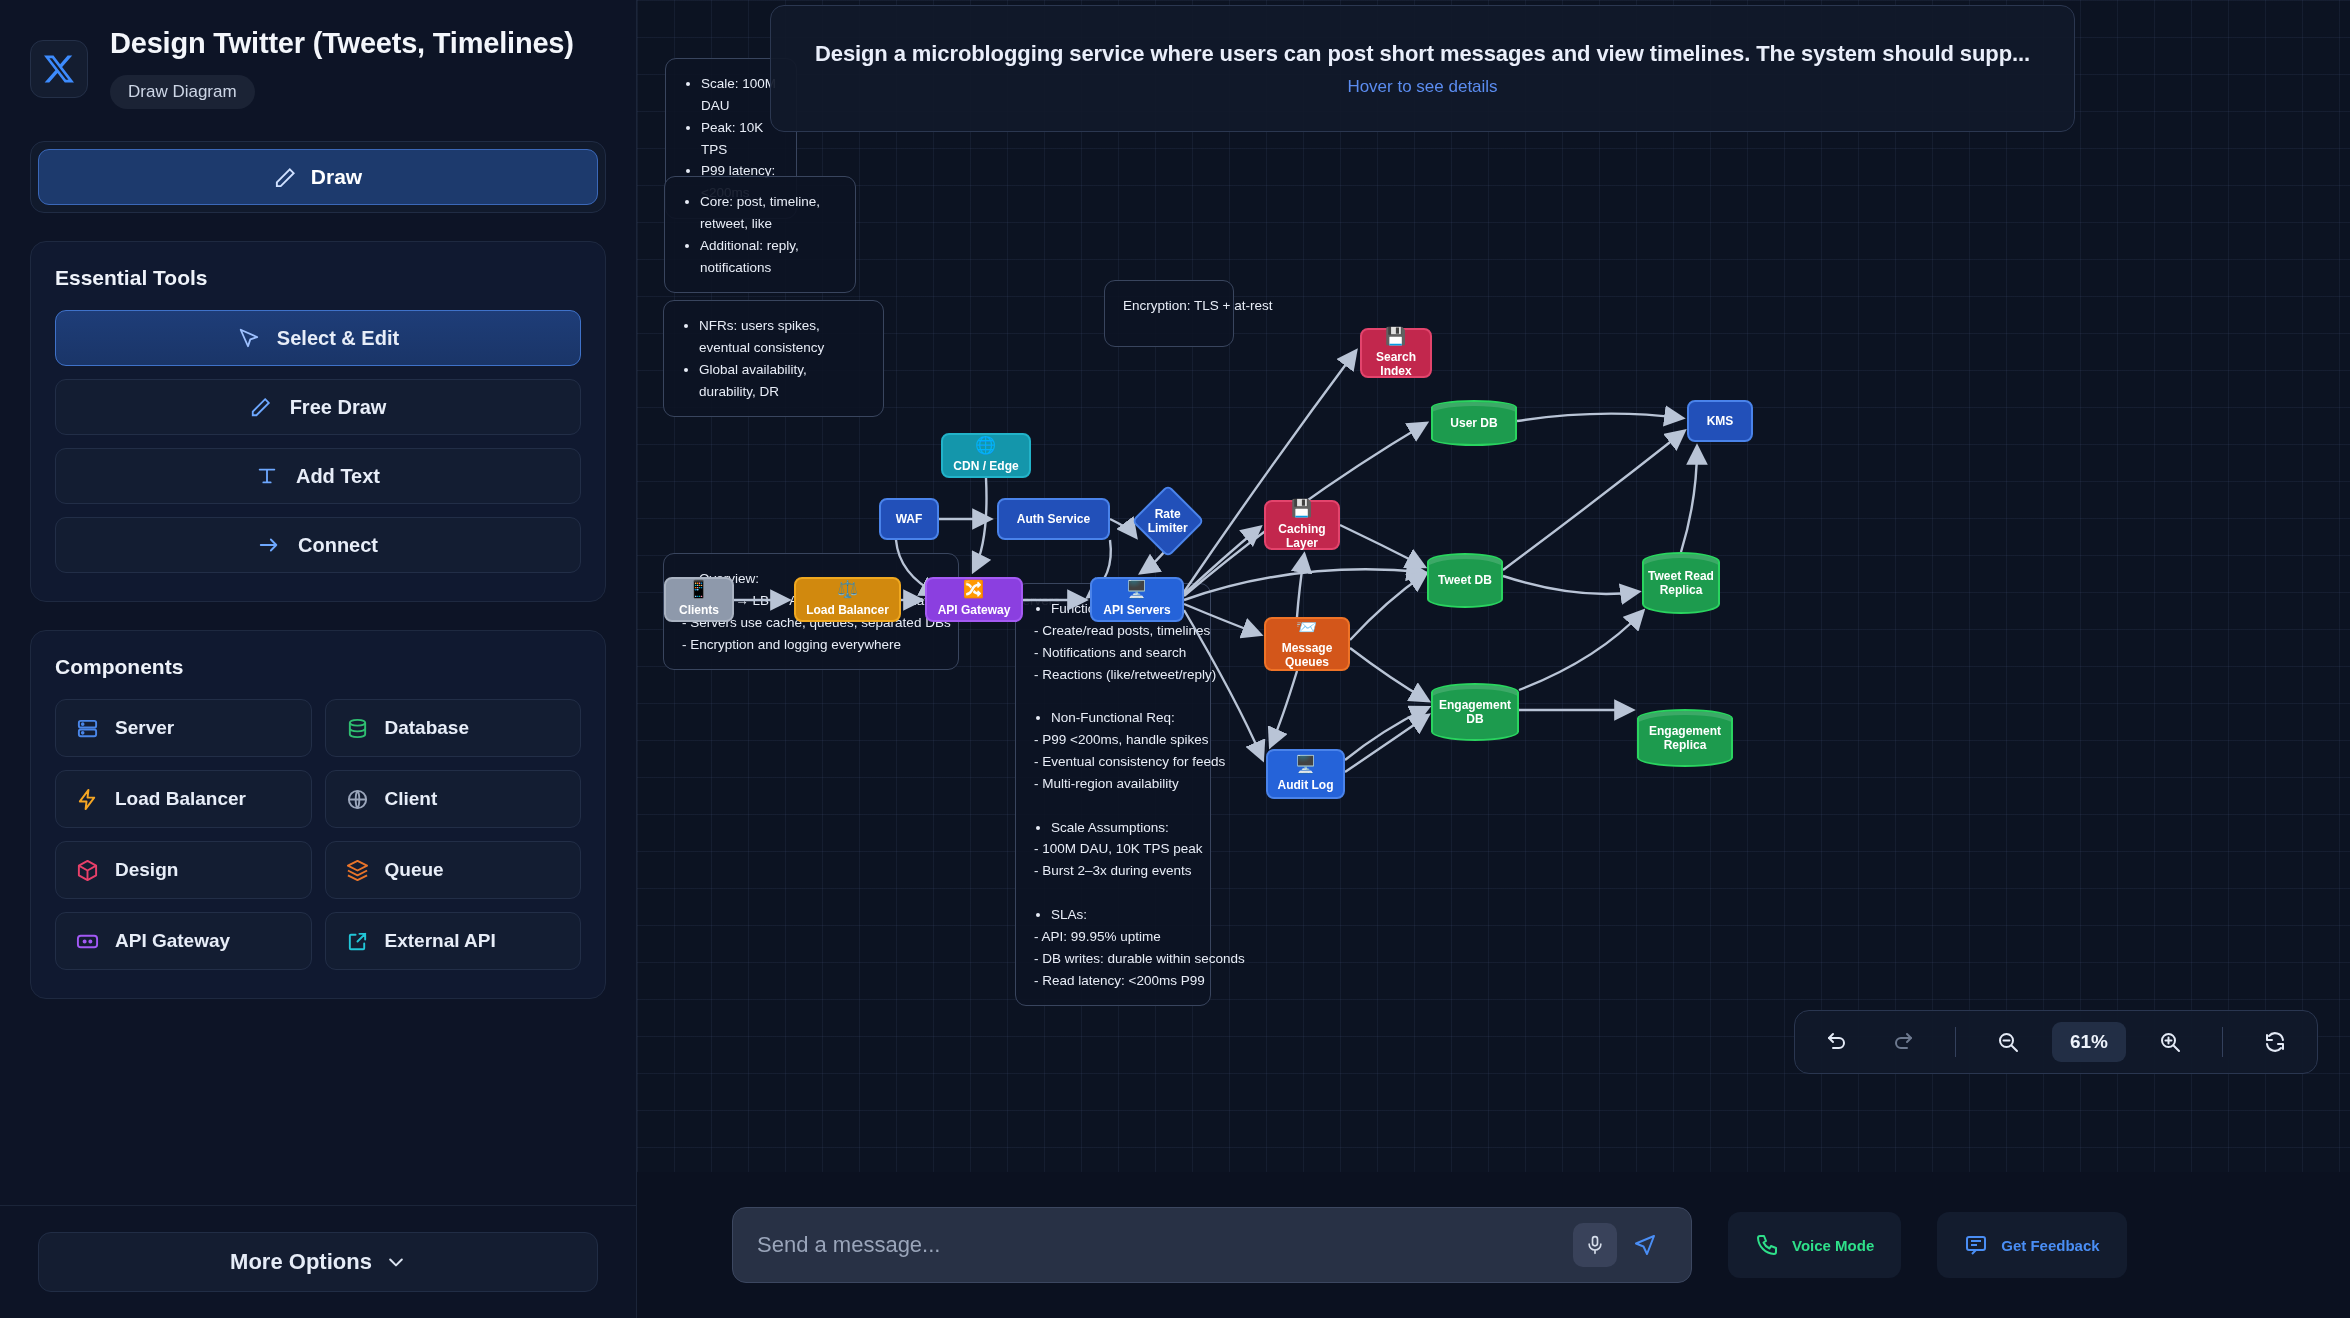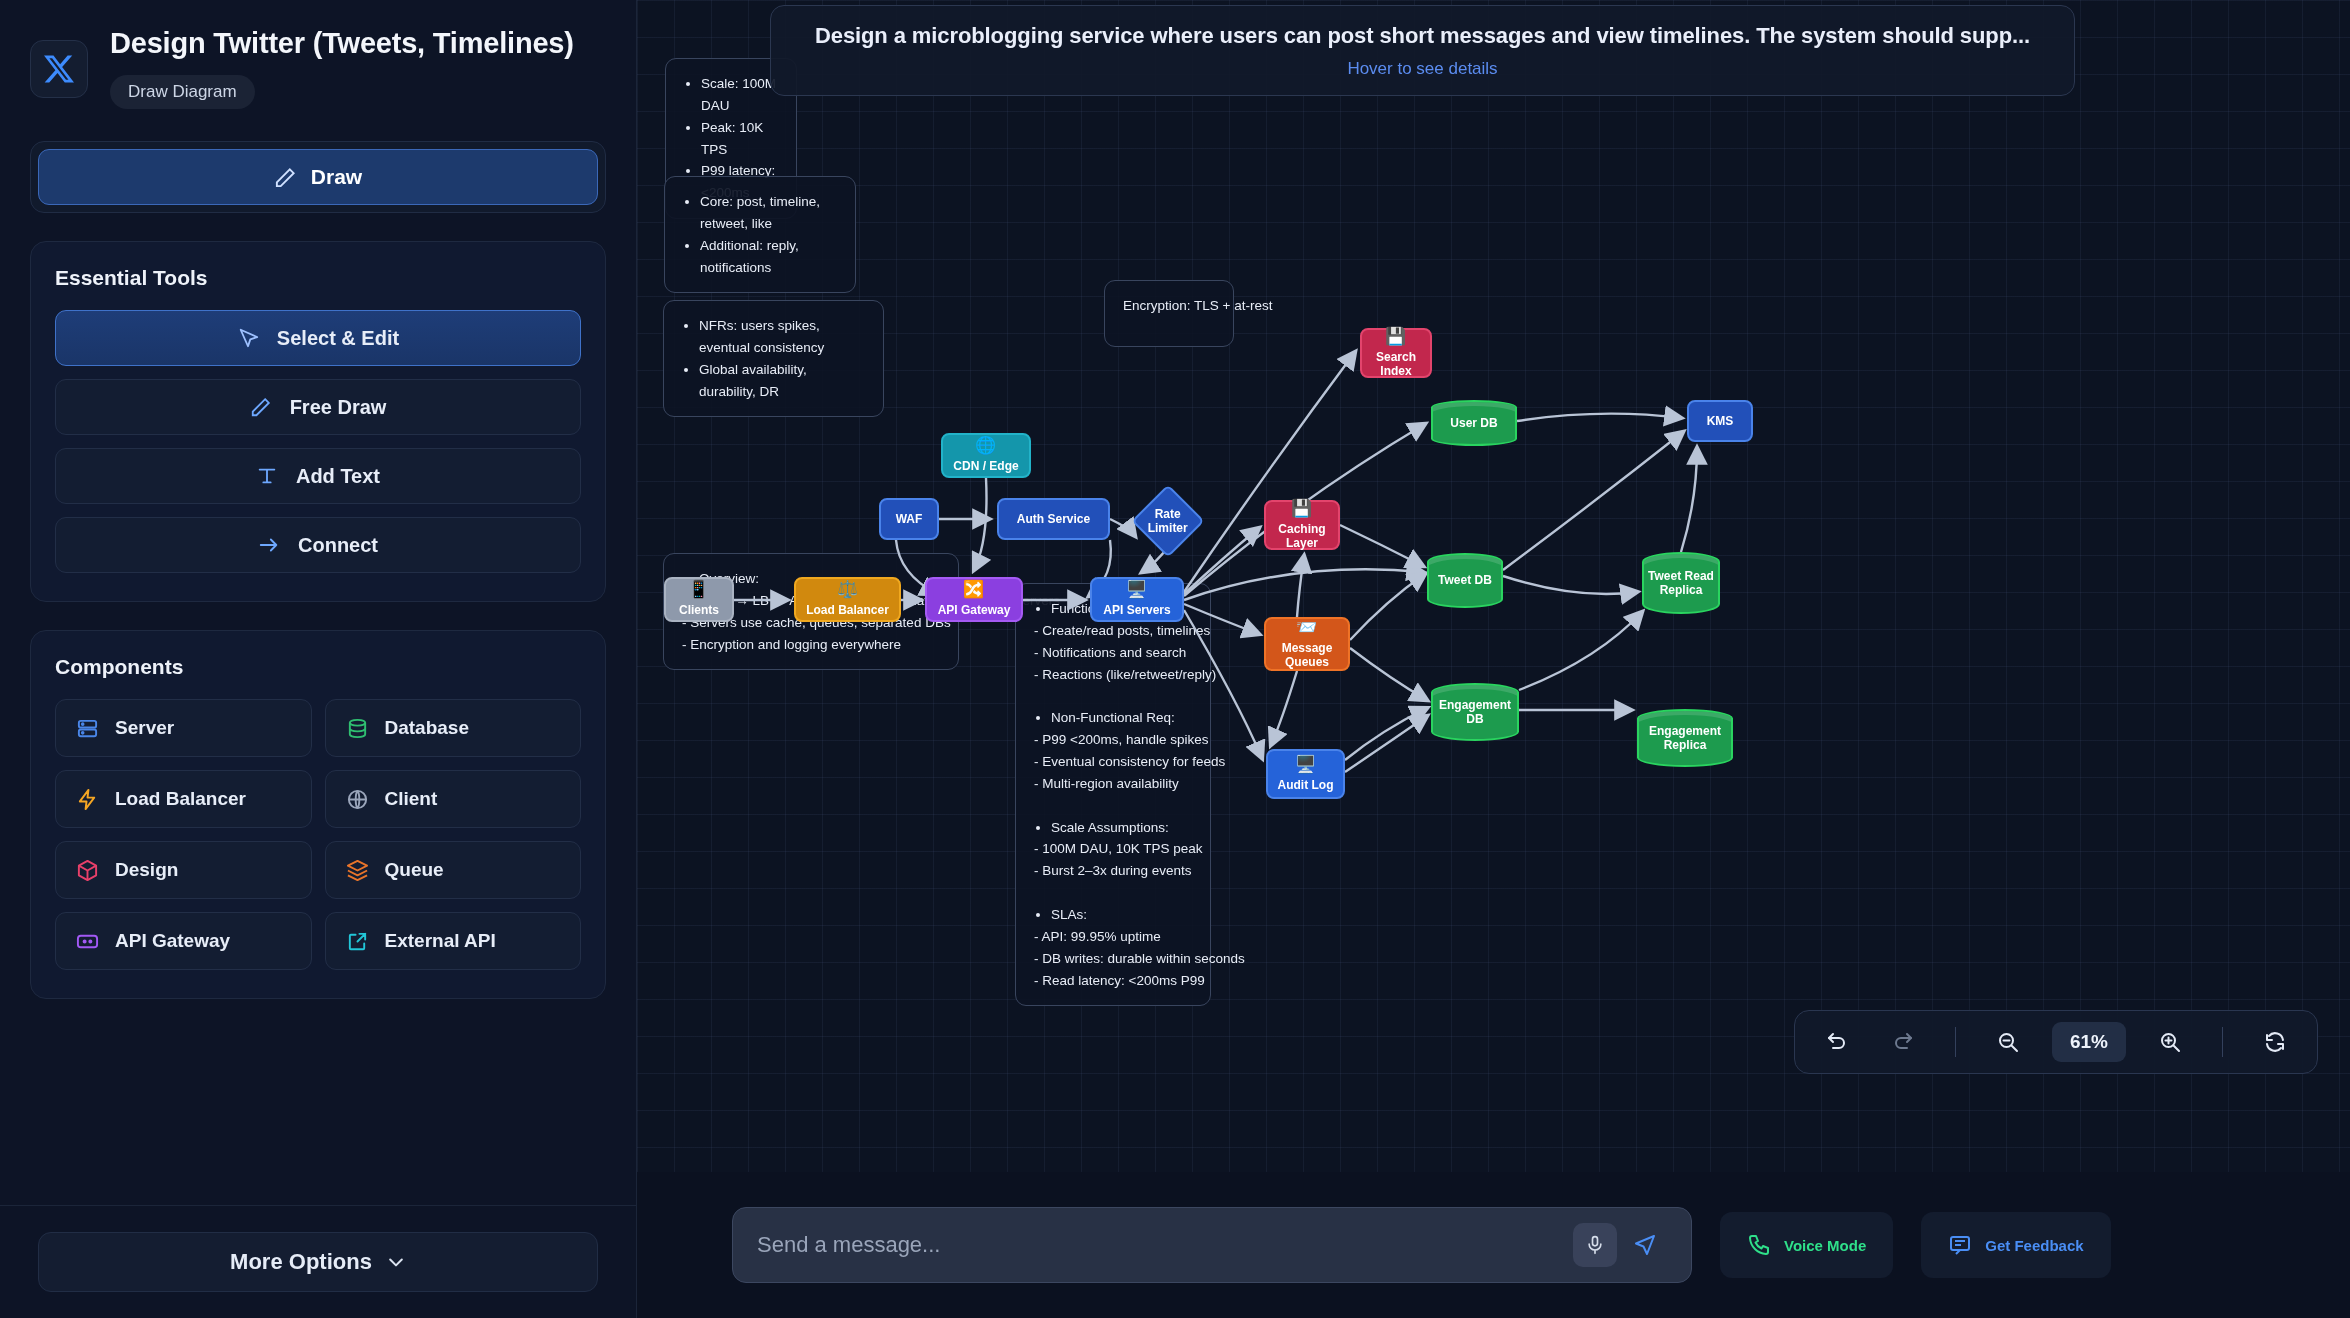--- a/index.html
+++ b/index.html
@@ -107,21 +107,21 @@
   .right { position: relative; flex: 1; height: 1318px; background: #0b1120; }
   .canvas {
     position: absolute; left: 0; top: 0; right: 0; height: 1172px;
     background:
       linear-gradient(to right, rgba(120,150,200,0.085) 1px, transparent 1px) 0 0 / 37px 37px,
       linear-gradient(to bottom, rgba(120,150,200,0.085) 1px, transparent 1px) 0 0 / 37px 37px,
       #0c1322;
     overflow: hidden;
   }
   .banner {
-    position: absolute; left: 133px; top: 5px; width: 1305px; height: 91px;
+    position: absolute; left: 133px; top: 5px; width: 1305px; height: 127px;
     background: rgba(17,25,42,0.93); border: 1px solid #2b3750;
     border-radius: 14px;
     display: flex; flex-direction: column; align-items: center; justify-content: center;
     gap: 10px; z-index: 6;
   }
   .banner-text { font-size: 22px; color: #e9eefa; font-weight: bold; letter-spacing: -0.1px;}
   .banner-hint { font-size: 17px; color: #5b8cf0; cursor: pointer; }
 
   
   .note {
@@ -172,21 +172,21 @@
   .zsep { width: 1px; height: 30px; background: #33405c; margin: 0 8px; }
   .zlevel {
     background: #222e45; color: #eef3fb; border-radius: 9px;
     padding: 9px 18px; font-size: 19px; font-weight: bold; cursor: pointer;
   }
 
   
   .bottombar {
     position: absolute; left: 0; right: 0; bottom: 0; height: 146px;
     background: #0b1120;
-    display: flex; align-items: center; padding-left: 95px; gap: 28px;
+    display: flex; align-items: center; padding-left: 95px; gap: 36px;
   }
   .msgbox {
     position: relative; width: 960px; height: 76px;
     background: #283145; border: 1px solid #3c4760; border-radius: 14px;
     display: flex; align-items: center; padding: 0 24px;
   }
   .msgbox input {
     flex: 1; background: transparent; border: none; outline: none;
     color: #e8eef9; font-size: 22px; font-family: "Liberation Sans", sans-serif;
   }

